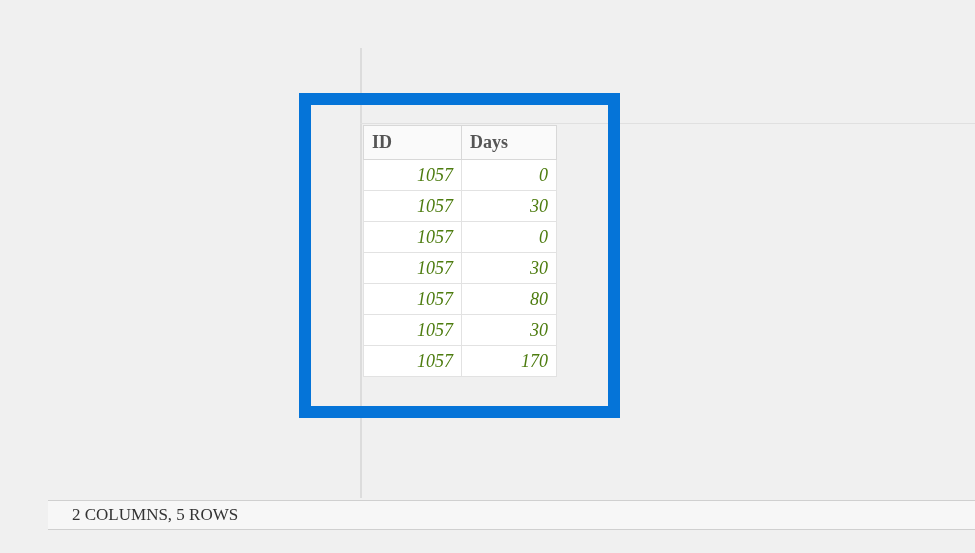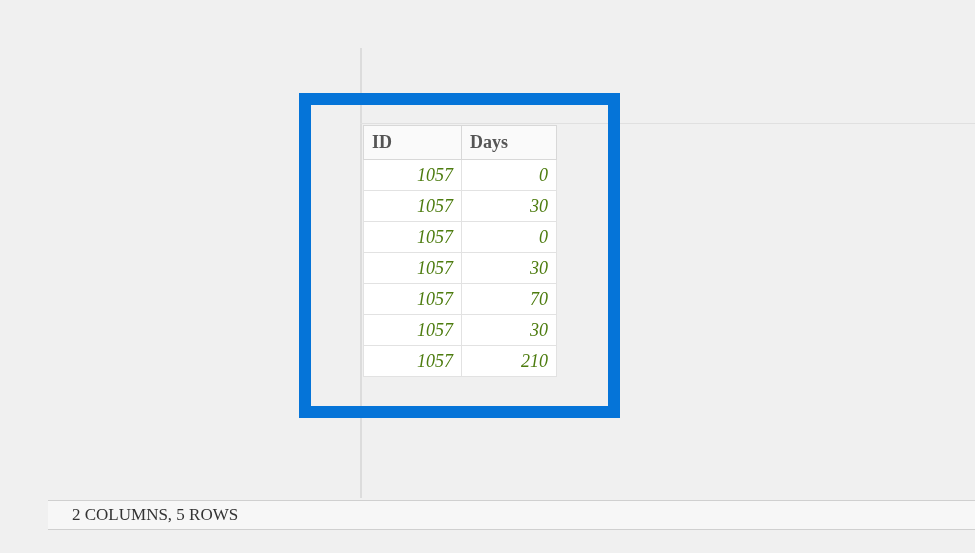--- a/index.html
+++ b/index.html
@@ -120,29 +120,29 @@
     <tr>
       <td class="col-id">1057</td>
       <td class="col-days">0</td>
     </tr>
     <tr>
       <td class="col-id">1057</td>
       <td class="col-days">30</td>
     </tr>
     <tr>
       <td class="col-id">1057</td>
-      <td class="col-days">70</td>
+      <td class="col-days">80</td>
     </tr>
     <tr>
       <td class="col-id">1057</td>
       <td class="col-days">30</td>
     </tr>
     <tr>
       <td class="col-id">1057</td>
-      <td class="col-days">210</td>
+      <td class="col-days">170</td>
     </tr>
   </tbody>
 </table>
 
 <div class="highlight-frame"></div>
 
 <div class="status-bar">
   <span class="status-columns">2 COLUMNS, 5 ROWS</span>
 </div>
 

